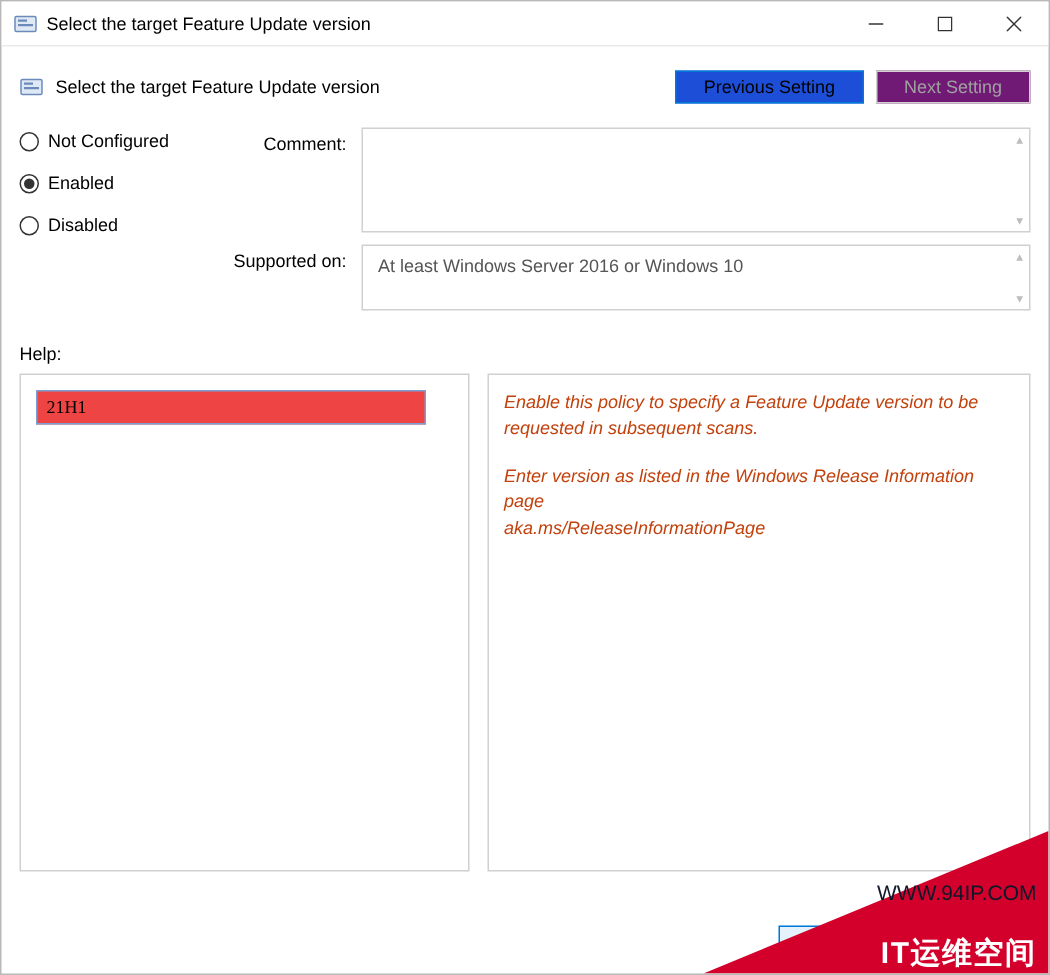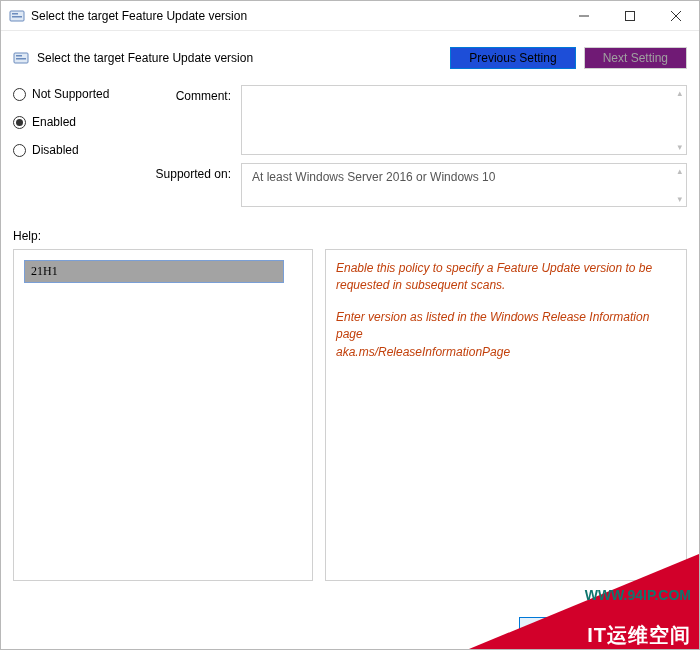--- a/index.html
+++ b/index.html
@@ -161,21 +161,21 @@
     font-size:12px;
     overflow:hidden;
   }
   .pane.left { max-width:300px; }
   .pane .opt-label { margin-bottom:10px; }
   .input-text {
     width: 260px;
     border:1px solid #7a9fd6;
     padding:3px 6px;
     font: 12px "Segoe UI";
-    background:#a3a3a3;
+    background:#ef4444;
     outline:none;
   }
   .help-body { line-height:1.45; color:#c2410c;font-style:italic; }
   .help-body p { margin:0 0 14px 0; }
 
   
   .footer {
     position:absolute;
     bottom:10px; right:14px;
     display:flex; gap:10px;
@@ -193,21 +193,21 @@
     pointer-events:none;
   }
   .wm .tri {
     position:absolute; right:0; bottom:0;
     width:0; height:0;
     border-left: 230px solid transparent;
     border-bottom: 95px solid #d2002a;
   }
   .wm .txt1 {
     position:absolute; right:8px; bottom:46px;
-    color:#0f766e; font-weight:bold; font-size:14px;
+    color:#0f172a; font-weight:normal; font-size:14px;
   }
   .wm .txt2 {
     position:absolute; right:8px; bottom:0;
     color:#fff; font-weight:bold; font-size:20px;
     letter-spacing:1px;
   }
 
   .gp-icon-svg { display:block; }
 </style>
 </head>
@@ -254,21 +254,21 @@
   <div class="nav-btns">
     <div class="btn active">Previous Setting</div>
     <div class="btn disabled">Next Setting</div>
   </div>
 </div>
 
 <div class="config-area">
   <div class="state-col">
     <div class="radio-row">
       <span class="radio"></span>
-      <span>Not Supported</span>
+      <span>Not Configured</span>
     </div>
     <div class="radio-row">
       <span class="radio checked"></span>
       <span>Enabled</span>
     </div>
     <div class="radio-row">
       <span class="radio"></span>
       <span>Disabled</span>
     </div>
   </div>

